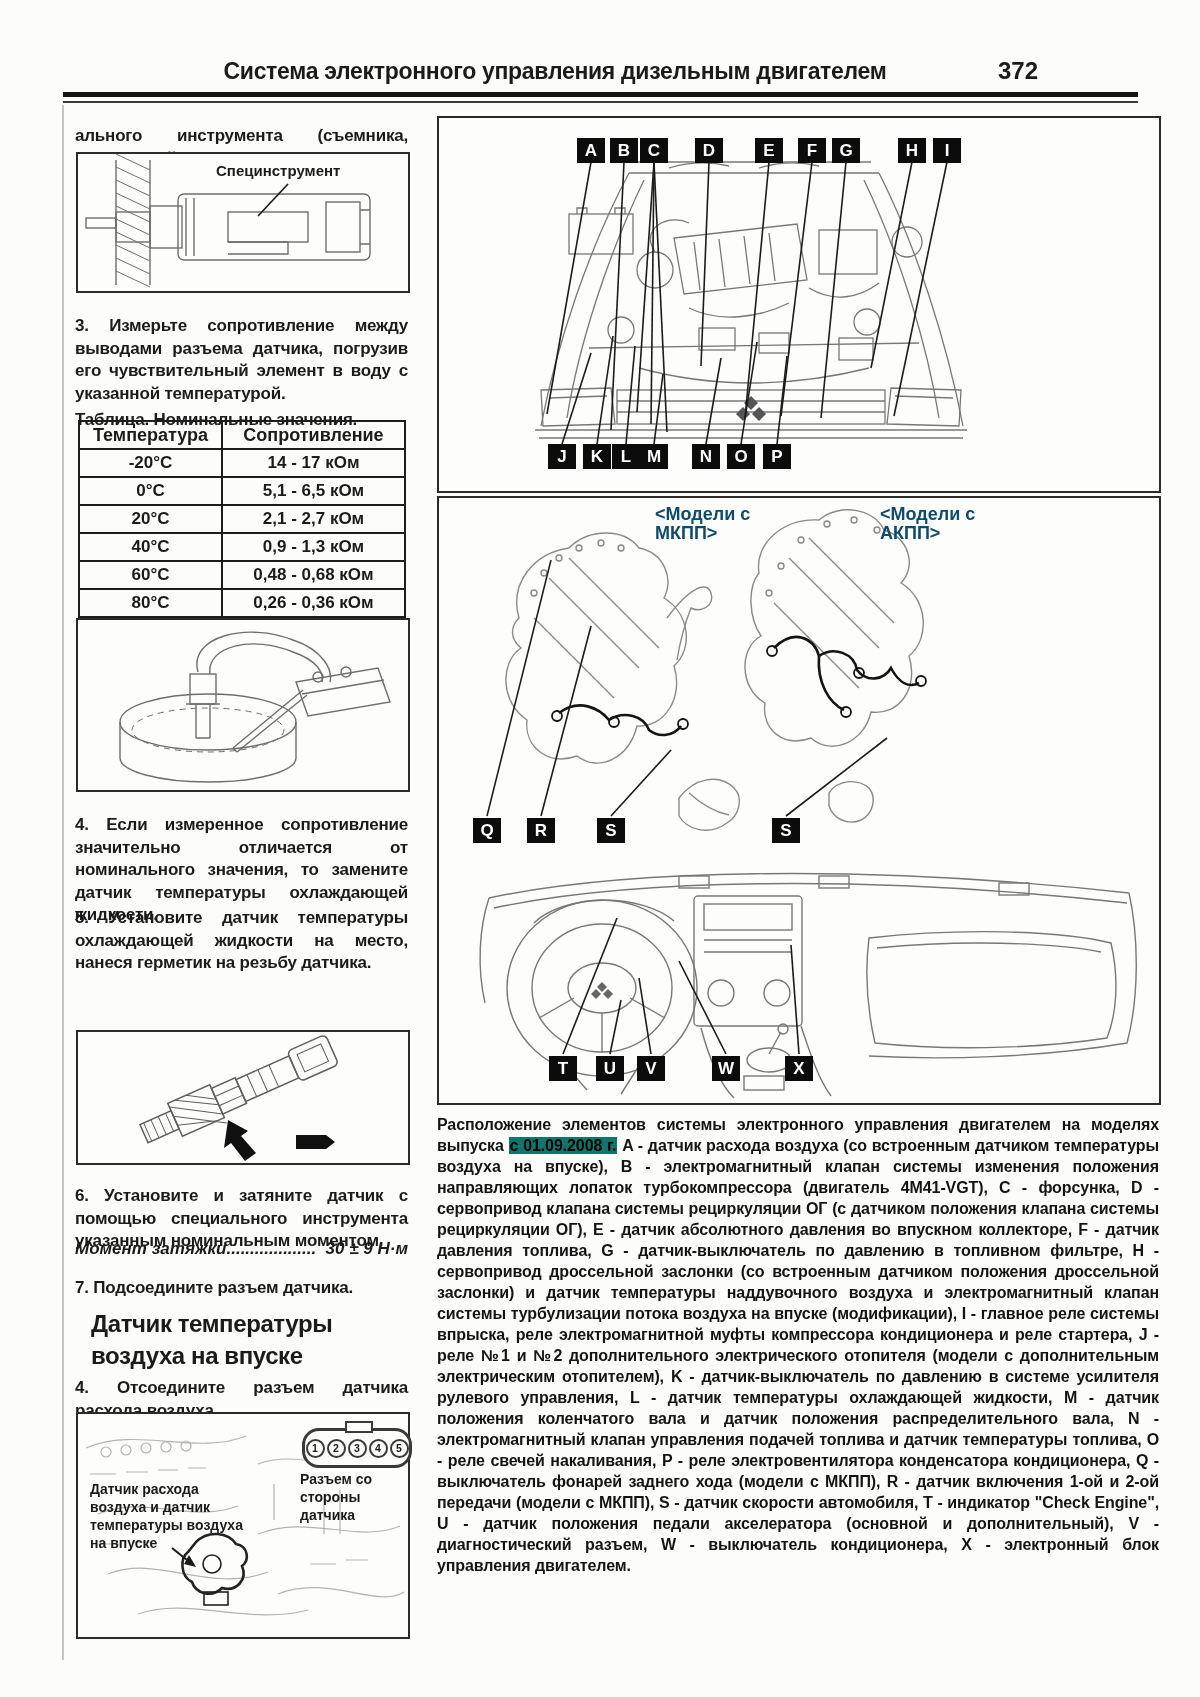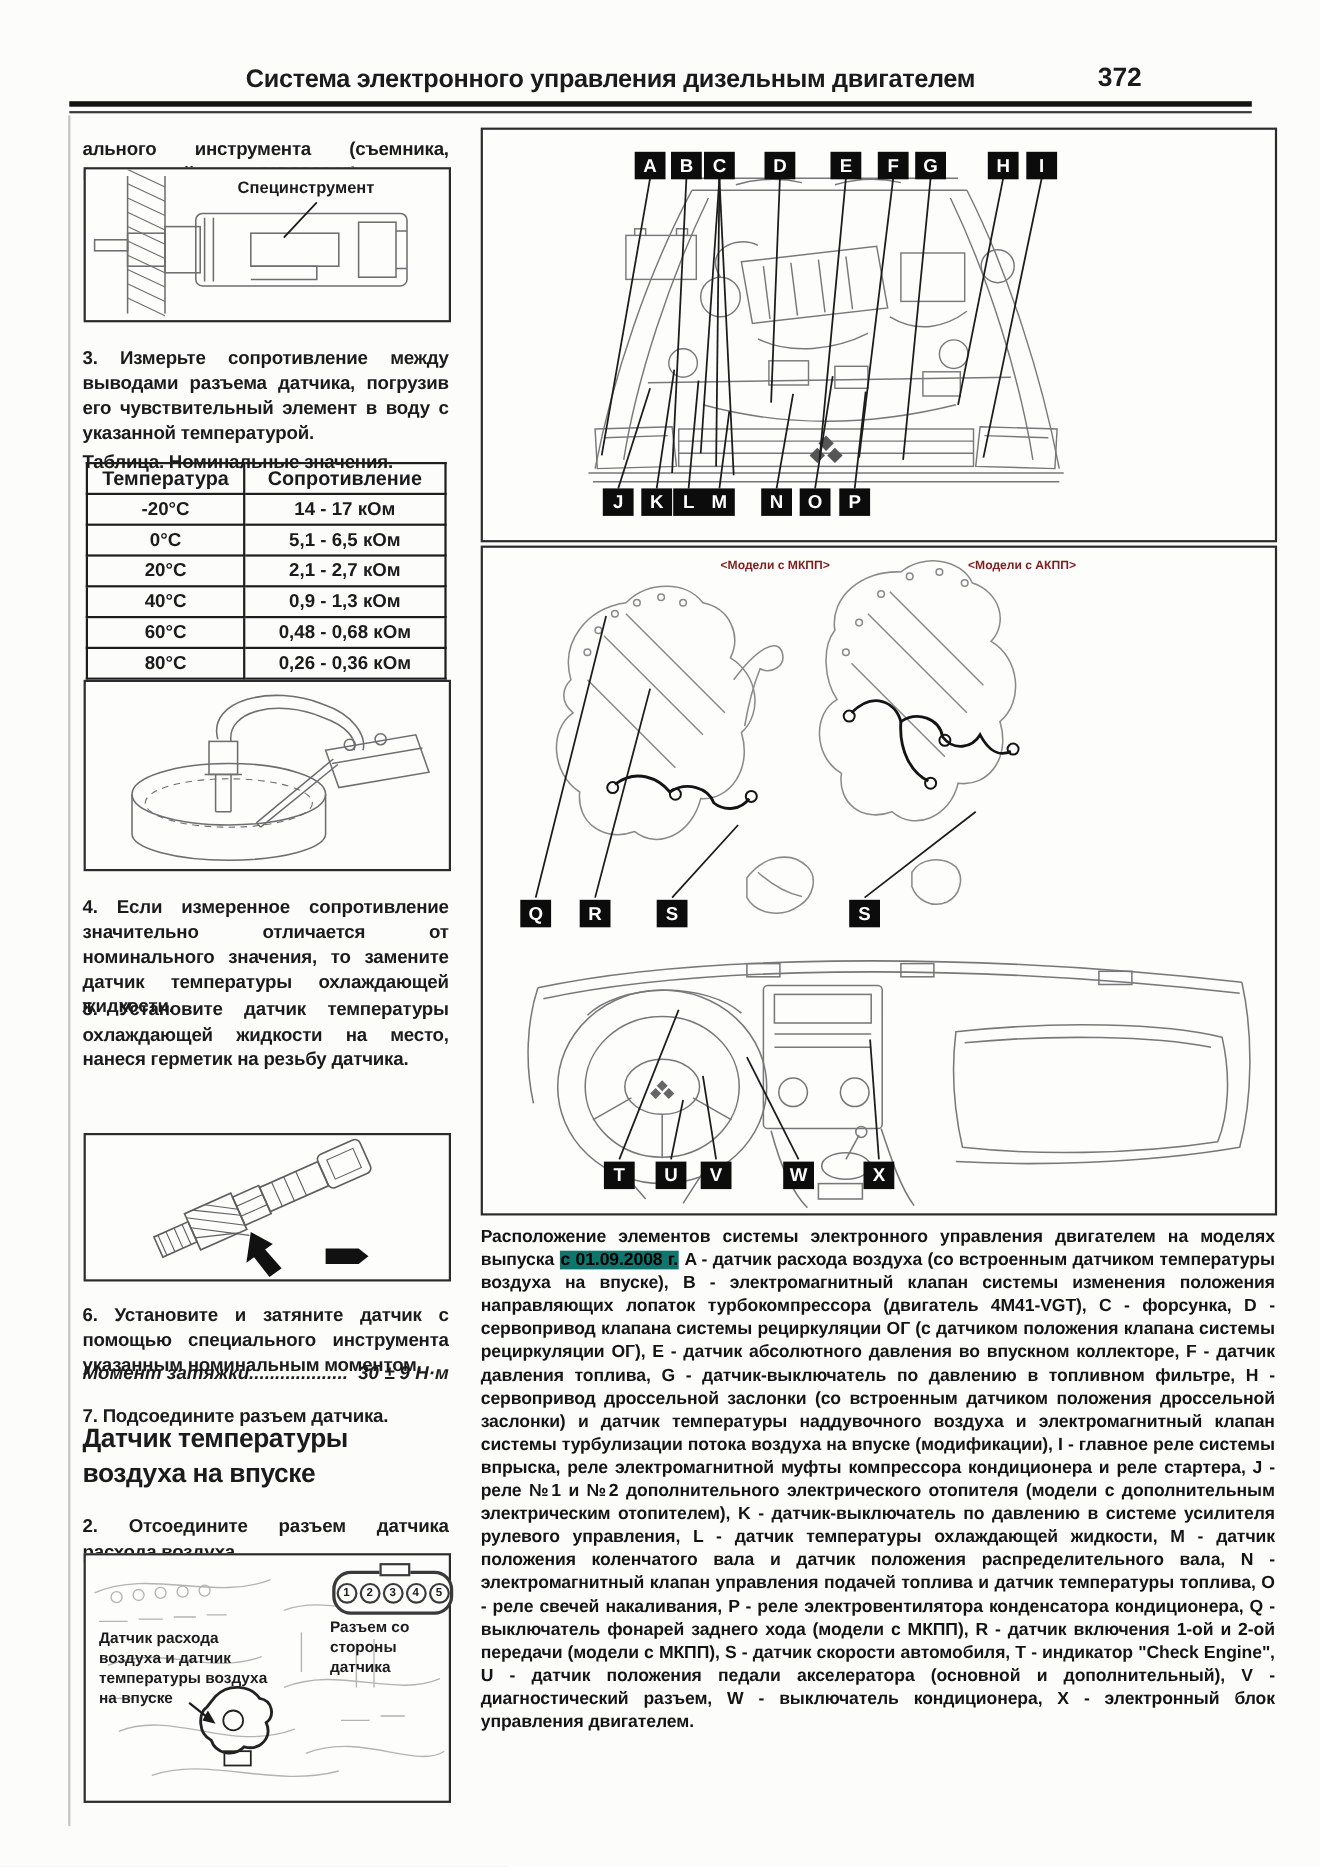--- a/index.html
+++ b/index.html
@@ -13,38 +13,38 @@
            font-size:24px;font-weight:700;}
   .rule1{position:absolute;top:92px;left:63px;width:1075px;height:5px;background:#141414;}
   .rule2{position:absolute;top:101px;left:63px;width:1075px;height:2px;background:#3a3a3a;}
   .scan-edge{position:absolute;left:62px;top:105px;width:2px;height:1555px;background:#c4c4c0;}
   
   .txt{position:absolute;left:75px;width:333px;font-size:17px;line-height:22.5px;
        font-weight:700;text-align:justify;letter-spacing:-0.2px;}
   .fig{position:absolute;left:76px;width:330px;border:2px solid #2b2b2b;background:#fdfdfc;}
   .fig svg{display:block;}
   .fig-label{position:absolute;font-size:15px;font-weight:700;line-height:18px;}
-  h2.sect{position:absolute;left:75px;width:333px;margin:0;font-size:24px;line-height:32px;
+  h2.sect{position:absolute;left:75px;width:333px;margin:16px;font-size:24px;line-height:32px;
           font-weight:700;letter-spacing:-0.4px;}
   
   .tbl{position:absolute;left:78px;top:420px;border-collapse:collapse;}
   .tbl th,.tbl td{border:2.5px solid #1d1d1d;text-align:center;font-weight:700;padding:0;}
   .tbl th{width:141px;height:26px;font-size:18px;}
   .tbl th+th{width:181px;margin-top:24px;}
   .tbl td{height:26px;font-size:17px;}
   
   .specrow{display:flex;font-size:17px;line-height:22px;font-weight:700;font-style:italic;}
   .specrow .dots{flex:1;overflow:hidden;white-space:nowrap;}
   .r-align{text-align:right;}
   
   .rbox{position:absolute;left:437px;width:720px;border:2px solid #2b2b2b;background:#fdfdfc;}
   .co{position:absolute;width:28px;height:25px;background:#0c0c0c;color:#fff;
       display:flex;align-items:center;justify-content:center;
       font-size:17px;font-weight:700;line-height:1;}
-  .model-label{position:absolute;width:100px;font-size:11px;font-weight:700;line-height:19px;color:#7f1d1d;}
+  .model-label{position:absolute;width:100px;font-size:18px;font-weight:700;line-height:19px;color:#0c4a6e;}
   .caption{position:absolute;left:437px;top:1114px;width:722px;font-size:16px;line-height:21px;
            font-weight:700;text-align:justify;letter-spacing:-0.1px;color:#141414;}
   .caption mark{background:#0f766e;padding:0 1px;}
   
   .pinbox{position:absolute;left:224px;top:14px;width:104px;height:34px;border:3px solid #3a3a3a;
           border-radius:17px;display:flex;align-items:center;justify-content:center;gap:2px;background:#fdfdfc;}
   .pinbox:before{content:"";position:absolute;top:-10px;left:40px;width:24px;height:8px;border:2.5px solid #3a3a3a;background:#fdfdfc;}
   .pin{width:15px;height:15px;border:2px solid #3a3a3a;border-radius:50%;
        font-size:10.5px;font-weight:700;display:flex;align-items:center;justify-content:center;}
 </style>
@@ -166,21 +166,21 @@
   <div class="abs" style="left:75px;top:1238px;width:333px">
     <div class="specrow">
       <span>Момент затяжки</span>
       <span class="dots">...................</span>
       <span>30 ± 9 Н·м</span>
     </div>
   </div>
   <p class="txt" style="top:1260px">7. Подсоедините разъем датчика.</p>
 
   <h2 class="sect" style="top:1292px">Датчик температуры воздуха на впуске</h2>
-  <p class="txt" style="top:1360px">2. Отсоедините разъем датчика расхода воздуха.</p>
+  <p class="txt" style="top:1360px">4. Отсоедините разъем датчика расхода воздуха.</p>
 
   <div class="fig" style="top:1412px;height:223px">
     <svg width="330" height="223" viewBox="0 0 330 223">
       <g stroke="#b3b3b0" stroke-width="1.2" fill="none">
         <path d="M8 34 C58 12 118 42 168 22"></path>
         <circle cx="28" cy="38" r="5"></circle>
           <circle cx="48" cy="36" r="5"></circle>
           <circle cx="68" cy="34" r="5"></circle>
           <circle cx="88" cy="33" r="5"></circle>
           <circle cx="108" cy="32" r="5"></circle>

